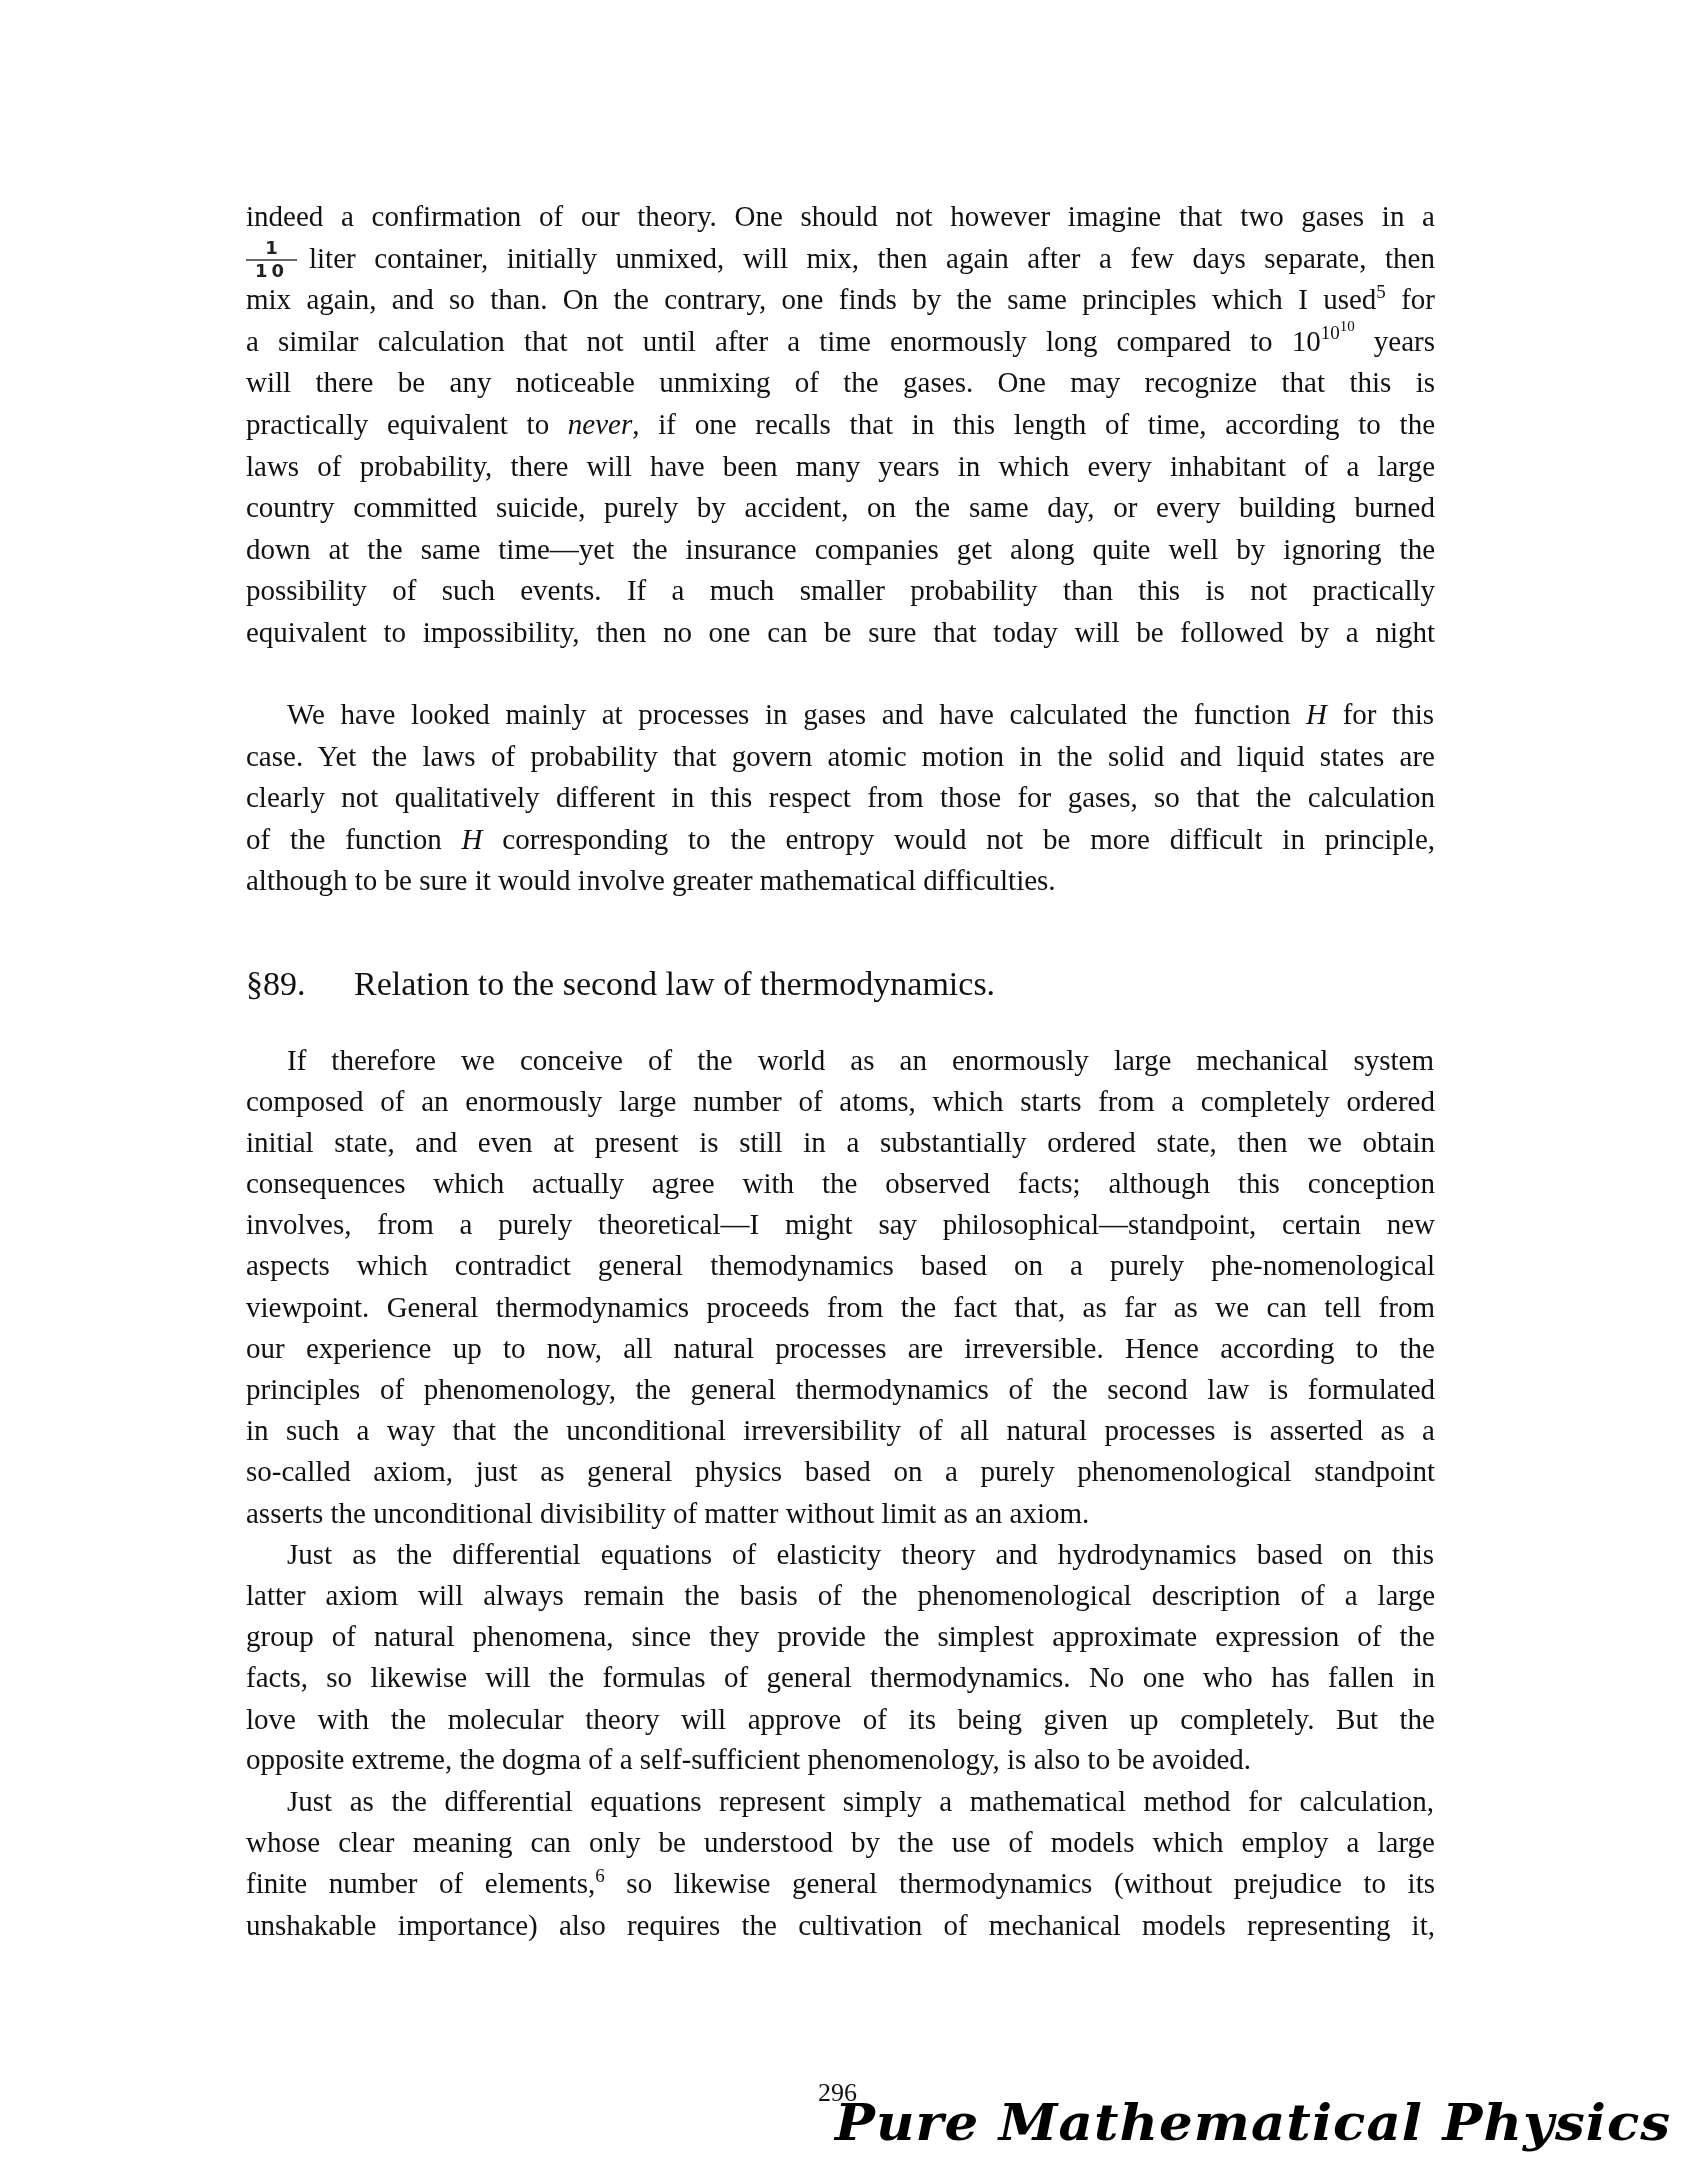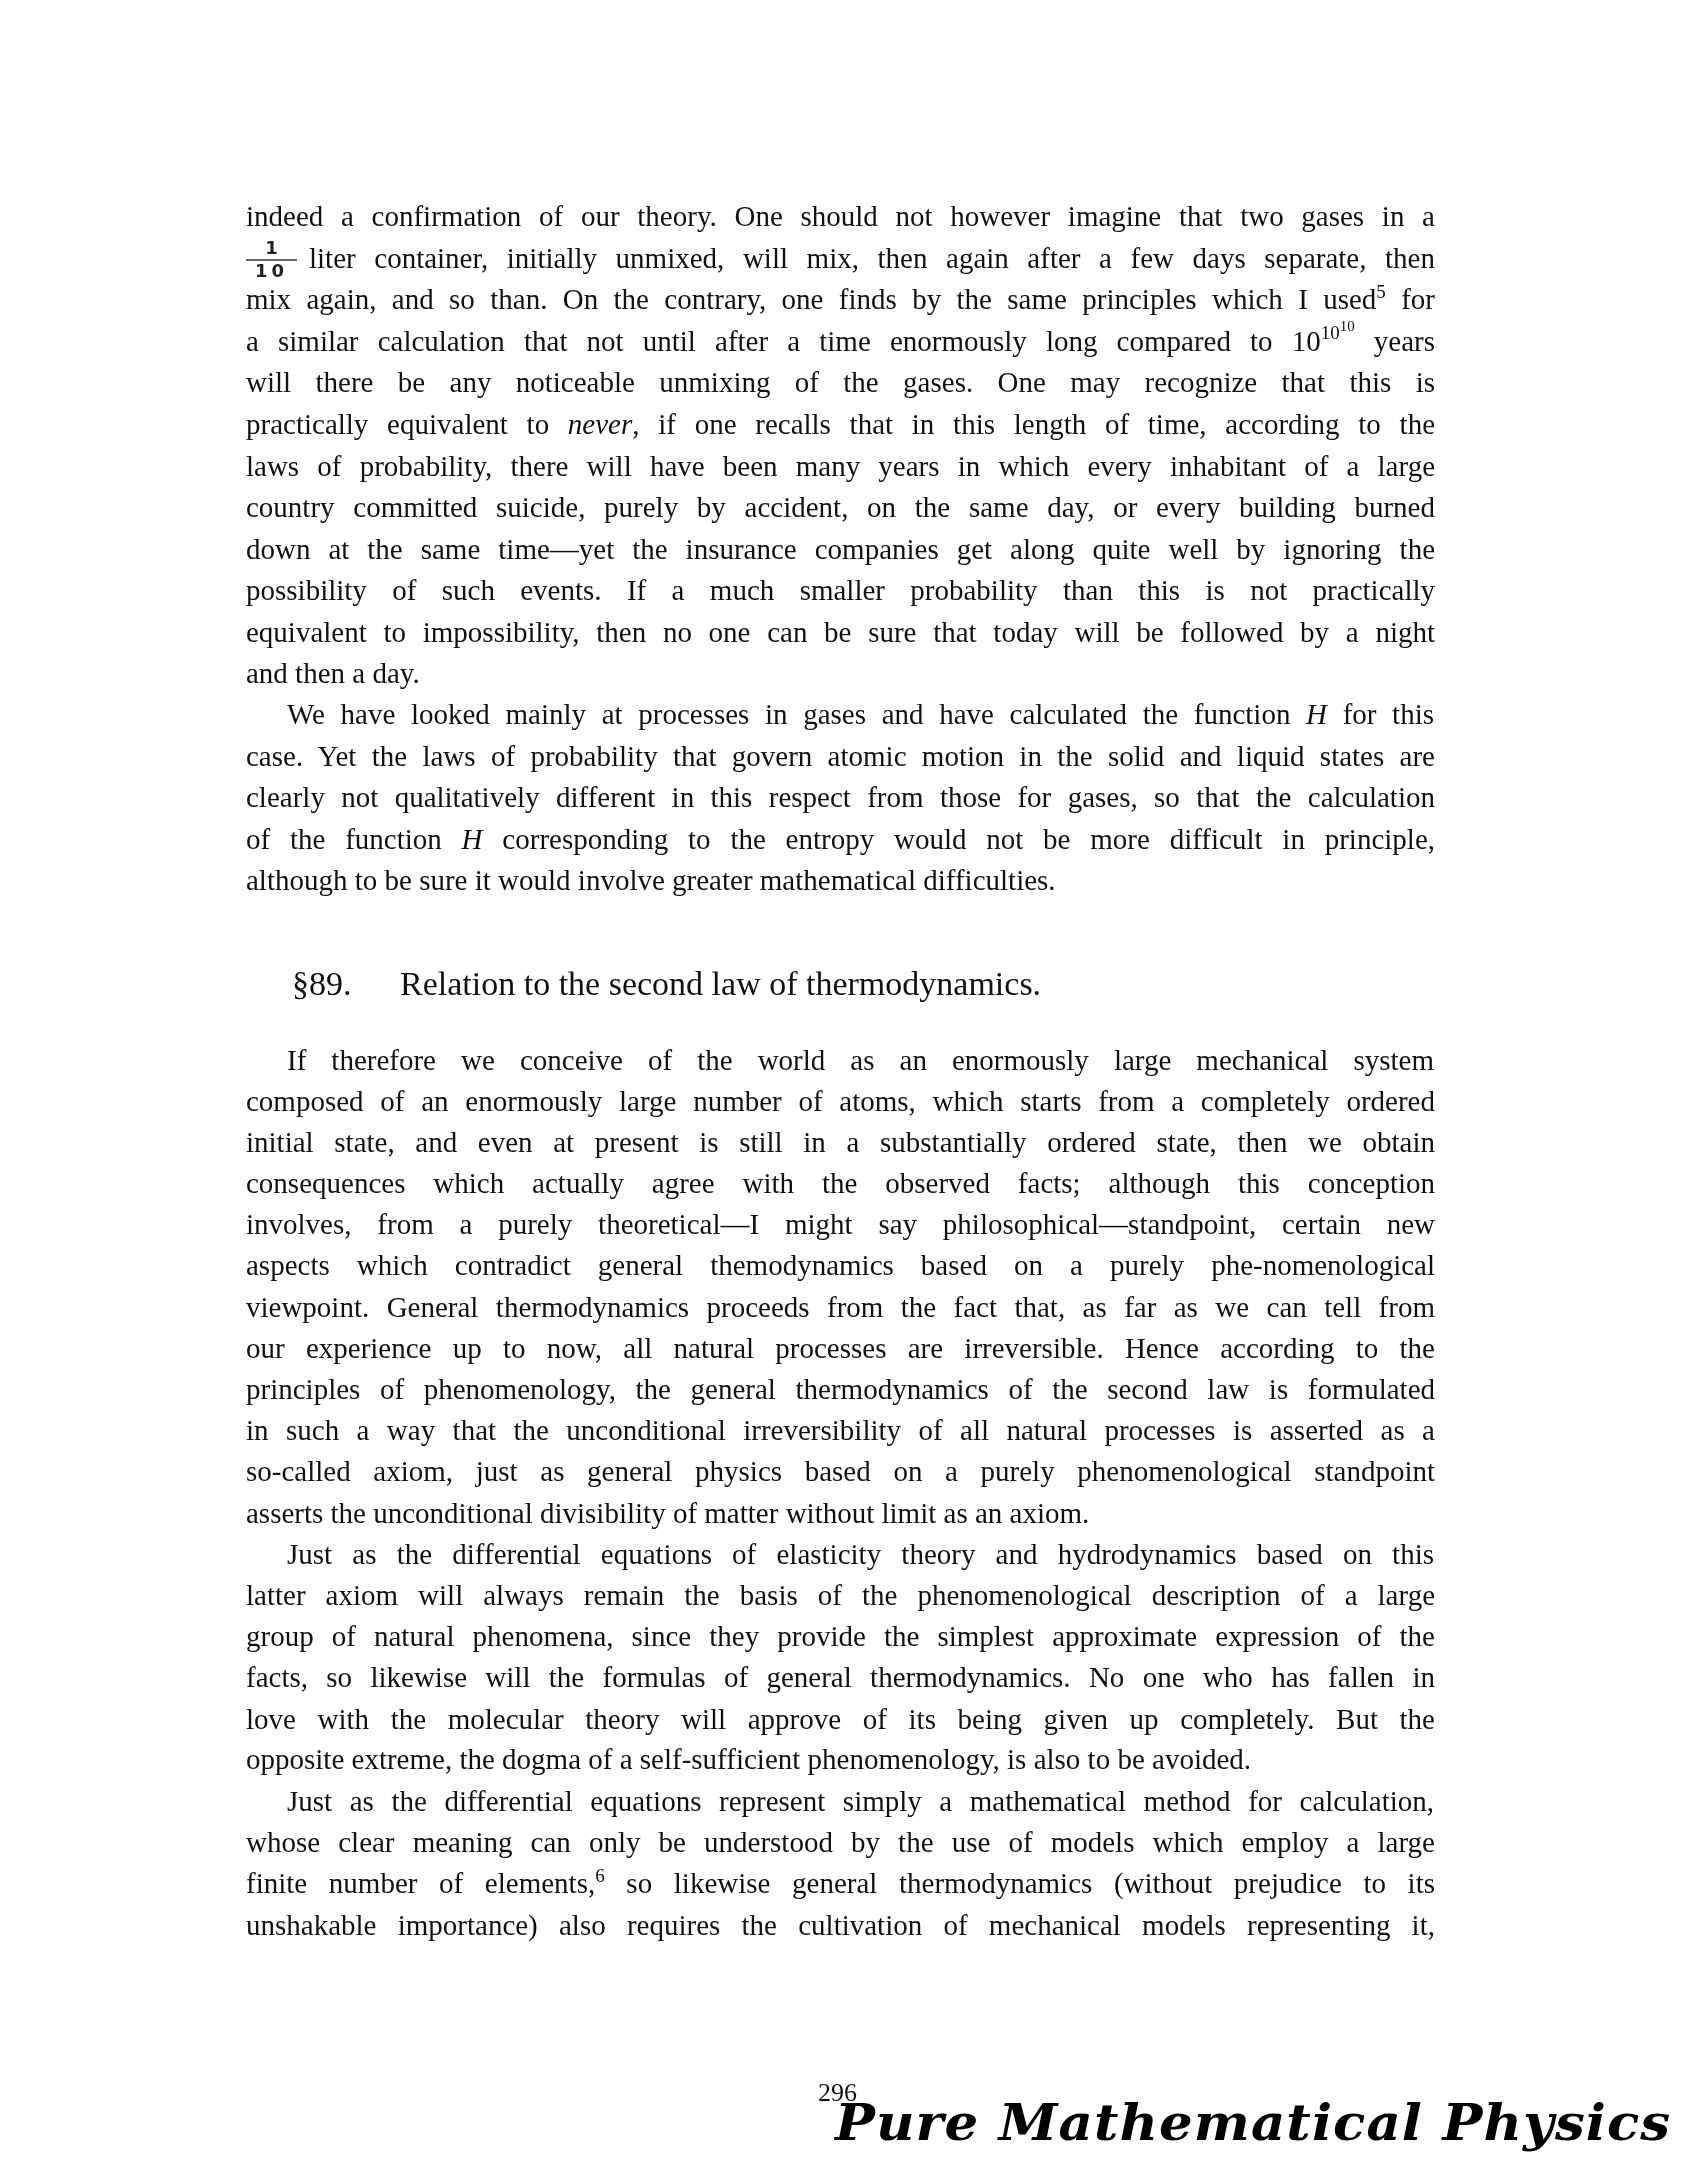--- a/index.html
+++ b/index.html
@@ -18,21 +18,20 @@
     text-align: justify;
     text-align-last: justify;
   }
   .line.last { text-align-last: left; }
   .line.indent { left: 287px; width: 1147px; }
   .line.heading {
     font-size: 34px;
     text-align-last: left;
     height: 48px;
     line-height: 48px;
-    margin-left: 46px;
   }
   .heading .num { display: inline-block; width: 108px; }
   sup { font-size: 19px; line-height: 0; vertical-align: 11px; }
   sup.tower { font-size: 19px; vertical-align: 12px; }
   sup.tower sup { font-size: 15px; vertical-align: 8px; }
   .frac {
     display: inline-block;
     width: 51px;
     height: 44px;
     vertical-align: -14px;
@@ -67,21 +66,20 @@
   <div class="line" style="top:238px"><span class="frac"><span class="n">1</span><span class="bar"></span><span class="d">10</span></span><span>liter container, initially unmixed, will mix, then again after a few days separate, then</span></div>
   <div class="line" style="top:279px"><span>mix again, and so than. On the contrary, one finds by the same principles which I used</span><sup>5</sup><span> for</span></div>
   <div class="line" style="top:321px"><span>a similar calculation that not until after a time enormously long compared to</span> <span><span>10</span><sup class="tower"><span>10</span><sup>10</sup></sup></span><span> years</span></div>
   <div class="line" style="top:362px">will there be any noticeable unmixing of the gases. One may recognize that this is</div>
   <div class="line" style="top:404px"><span>practically equivalent to</span> <em>never</em><span>, if one recalls that in this length of time, according to the</span></div>
   <div class="line" style="top:446px">laws of probability, there will have been many years in which every inhabitant of a large</div>
   <div class="line" style="top:487px">country committed suicide, purely by accident, on the same day, or every building burned</div>
   <div class="line" style="top:529px">down at the same time—yet the insurance companies get along quite well by ignoring the</div>
   <div class="line" style="top:570px">possibility of such events. If a much smaller probability than this is not practically</div>
   <div class="line" style="top:612px">equivalent to impossibility, then no one can be sure that today will be followed by a night</div>
-  <div class="line last" style="top:653px">and then a day.</div>
 
   <div class="line indent" style="top:694px"><span>We have looked mainly at processes in gases and have calculated the function</span> <em>H</em><span> for this</span></div>
   <div class="line" style="top:736px">case. Yet the laws of probability that govern atomic motion in the solid and liquid states are</div>
   <div class="line" style="top:777px">clearly not qualitatively different in this respect from those for gases, so that the calculation</div>
   <div class="line last" style="top:860px">although to be sure it would involve greater mathematical difficulties.</div>
   <div class="line" style="top:819px"><span>of the function</span> <em>H</em><span> corresponding to the entropy would not be more difficult in principle,</span></div>
 
   <div class="line heading" style="top:960px"><span class="num">§89.</span><span>Relation to the second law of thermodynamics.</span></div>
 
   <div class="line indent" style="top:1040px">If therefore we conceive of the world as an enormously large mechanical system</div>

